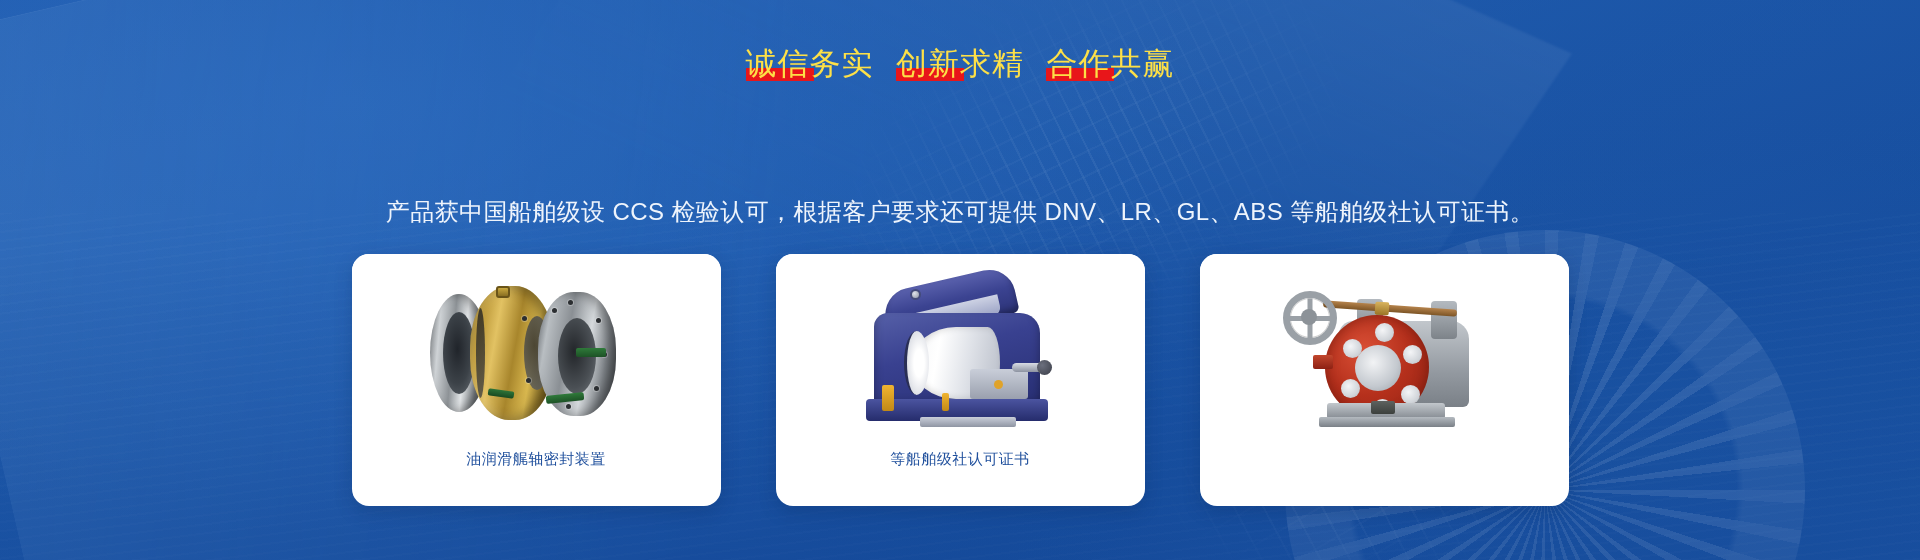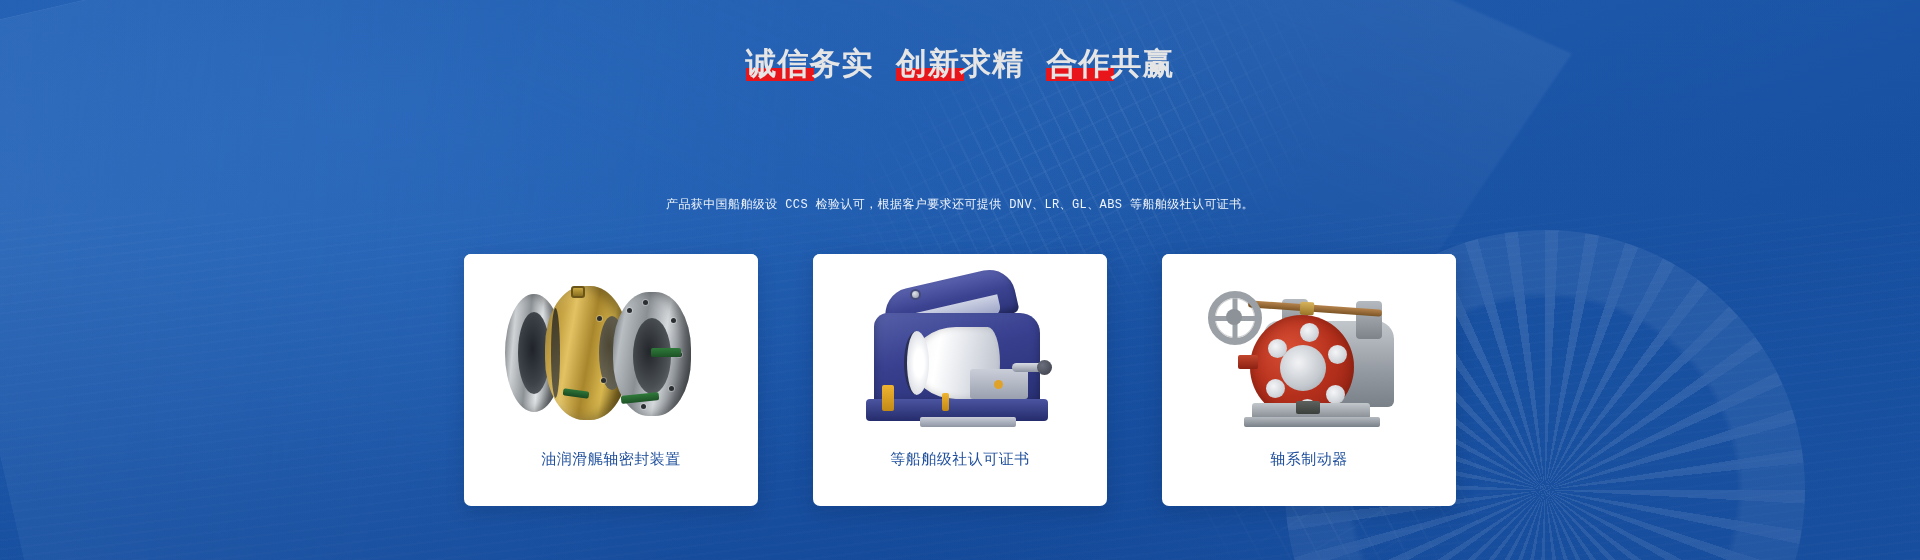--- a/index.html
+++ b/index.html
@@ -94,23 +94,23 @@
     position:absolute; left:0; right:0; top:48px;
     text-align:center;
     line-height:1;
     white-space:nowrap;
   }
   .tag-grp{
     position:relative;
     display:inline-block;
     font-size:31px;
     letter-spacing:1px;
-    color:#e5e5e5;
+    color:#fde047;
     margin:0 9px;
-    font-weight:700;
+    font-weight:400;
   }
   .tag-grp .hl{
     position:absolute;
     left:0; bottom:-2px;
     height:13px;
     width:68px;
     background:#e8161a;
     z-index:-1;
   }
   .tag-grp .txt{ position:relative; z-index:2; }
@@ -123,40 +123,39 @@
     color:#ffffff;
     letter-spacing:2px;
     line-height:1.25;
     text-shadow:0 2px 6px rgba(5,30,70,.35);
     white-space:nowrap;
   }
 
   .subtitle{
     position:absolute; left:0; right:0; top:196px;
     text-align:center;
-    font-size:12px;
+    font-size:24px;
     font-weight:400;
     color:#eef4fc;
     letter-spacing:.4px;
     white-space:nowrap;
-    font-family:Liberation Mono, monospace;
   }
 
   
   .cards{
     position:absolute; left:0; right:0; top:254px;
     display:flex;
     justify-content:center;
     gap:55px;
   }
   .card{
-    width:294px;
+    width:369px;
     height:252px;
     background:#ffffff;
-    border-radius:7px;
+    border-radius:17px;
     box-shadow:0 6px 18px rgba(8,36,80,.22);
     display:flex;
     flex-direction:column;
     align-items:center;
     justify-content:flex-start;
     overflow:hidden;
   }
   .card-img{
     width:100%;
     height:196px;
@@ -486,18 +485,17 @@
             <div class="hole" style="left:124px;top:70px;"></div>
             <div class="hole" style="left:62px;top:104px;"></div>
             <div class="hole" style="left:122px;top:110px;"></div>
             <div class="hole" style="left:94px;top:124px;"></div>
             <div class="disc-bore"></div>
             <div class="base3"></div>
             <div class="plaque"></div>
             <div class="base3b"></div>
           </div>
         </div>
-        <div class="card-label">轴系制动器</div>
       </div>
 
     </div>
   </div>
 </div>
 
 </body></html>

